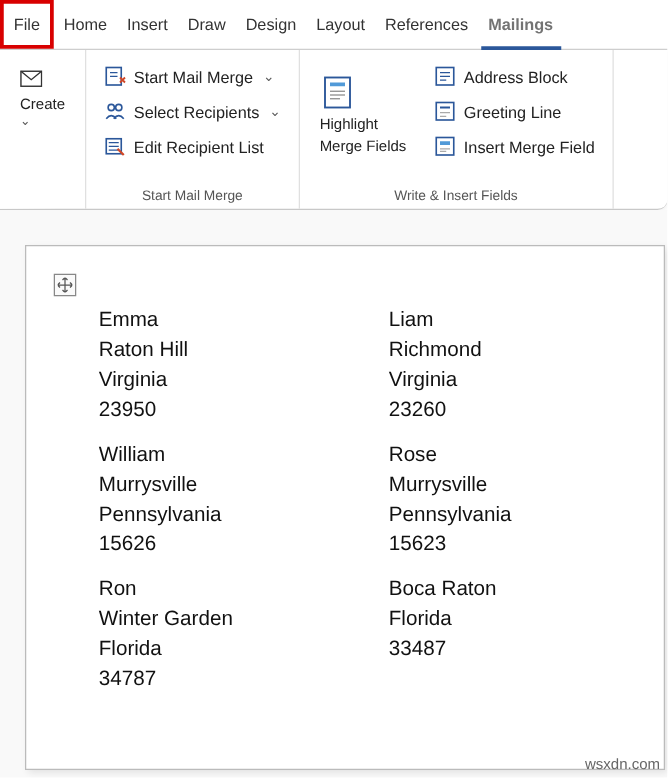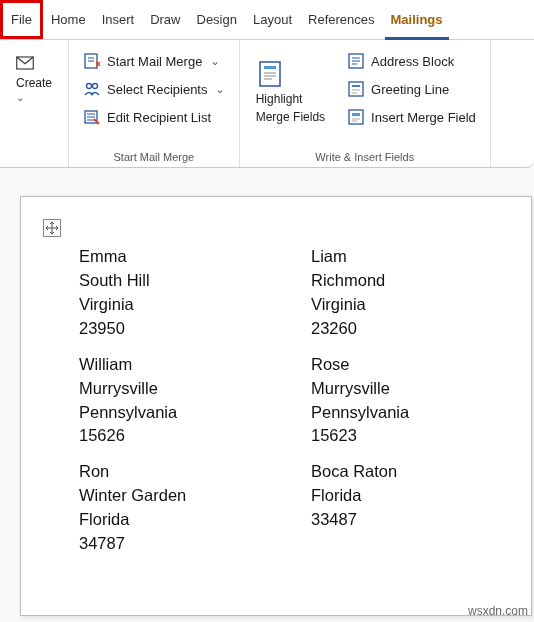--- a/index.html
+++ b/index.html
@@ -24,21 +24,21 @@
     padding: 5px 8px;
     font-size: 13px;
     color: #333;
     cursor: pointer;
     display: flex;
     align-items: center;
     position: relative;
   }
   .tab.active {
     font-weight: 600;
-    color: #a16207;
+    color: #737373;
   }
   .tab.active::after {
     content: "";
     position: absolute;
     bottom: -1px;
     left: 2px;
     right: 2px;
     height: 3px;
     background: #2b579a;
   }
@@ -291,21 +291,21 @@
 <div class="document-area">
   <div class="page">
     <div class="move-handle">
       <svg width="12" height="12" viewBox="0 0 12 12">
           <path d="M6 0 L6 12 M0 6 L12 6 M6 0 L4 2 M6 0 L8 2 M6 12 L4 10 M6 12 L8 10 M0 6 L2 4 M0 6 L2 8 M12 6 L10 4 M12 6 L10 8" stroke="#555" stroke-width="1" fill="none"></path>
         </svg>
     </div>
     <div class="labels-grid">
       <div class="label-block">
         <div>Emma</div>
-        <div>South Hill</div>
+        <div>Raton Hill</div>
         <div>Virginia</div>
         <div>23950</div>
       </div>
       <div class="label-block">
         <div>Liam</div>
         <div>Richmond</div>
         <div>Virginia</div>
         <div>23260</div>
       </div>
       <div class="label-block">

